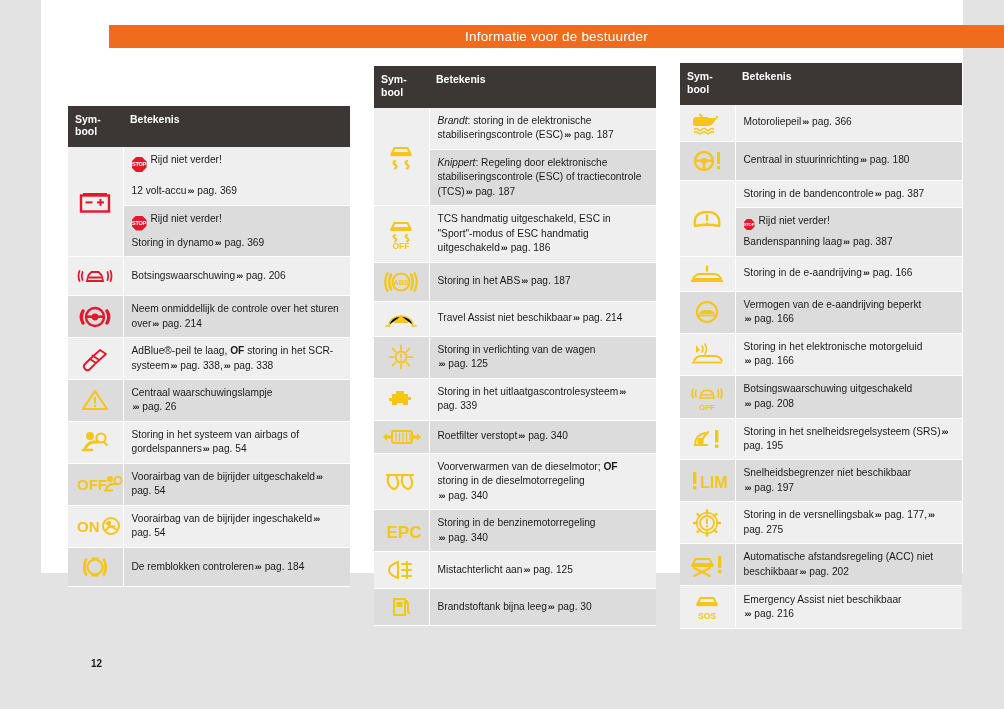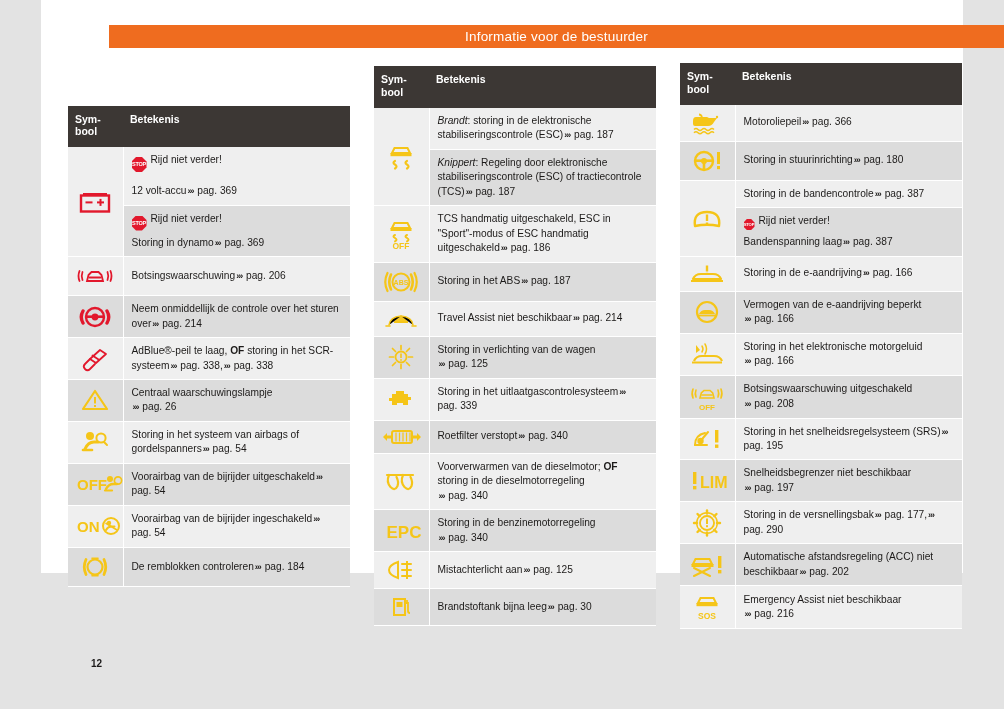--- a/index.html
+++ b/index.html
@@ -450,21 +450,21 @@
             <td class="symcell">
               <svg class="ico" width="36" height="26" viewBox="0 0 36 26">
                 <circle cx="15" cy="13" r="9" fill="none" stroke="#f5c518" stroke-width="2.4"></circle>
                 <circle cx="15" cy="13" r="3" fill="#f5c518"></circle>
                 <rect x="6.5" y="11.4" width="17" height="2.6" fill="#f5c518"></rect>
                 <rect x="13.7" y="15" width="2.6" height="6" fill="#f5c518"></rect>
                 <rect x="28" y="4" width="3" height="12" fill="#f5c518"></rect>
                 <rect x="28" y="18" width="3" height="3.2" fill="#f5c518"></rect>
               </svg>
             </td>
-            <td class="desc"><span>Storing in stuurinrichting</span><span class="arrows">›››</span> <span class="pg">pag. 180</span></td>
+            <td class="desc"><span>Centraal in stuurinrichting</span><span class="arrows">›››</span> <span class="pg">pag. 180</span></td>
           </tr>
 
           <tr>
             <td class="symcell subA" rowspan="2">
               <svg class="ico" width="36" height="30" viewBox="0 0 36 30">
                 <path d="M6 23 q-2 -14 12 -14 q14 0 12 14 q-12 -2.5 -24 0 z" fill="none" stroke="#f5c518" stroke-width="2.4" stroke-linejoin="round"></path>
                 <rect x="16.8" y="11.5" width="2.4" height="6.5" fill="#f5c518"></rect>
                 <rect x="16.8" y="19.5" width="2.4" height="2.4" fill="#f5c518"></rect>
               </svg>
             </td>
@@ -573,21 +573,21 @@
                     <path d="M15 23.5 v3"></path>
                   <path d="M2 14 h3"></path>
                     <path d="M25 14 h3"></path>
                   <path d="M5.5 5 l2.2 2.2"></path>
                     <path d="M22.3 20.8 l2.2 2.2"></path>
                   <path d="M24.5 5 l-2.2 2.2"></path>
                     <path d="M7.7 20.8 l-2.2 2.2"></path>
                 </g>
               </svg>
             </td>
-            <td class="desc"><span>Storing in de versnellingsbak</span><span class="arrows">›››</span> <span class="pg">pag. 177,</span><span class="arrows">›››</span> <span class="pg">pag. 290</span></td>
+            <td class="desc"><span>Storing in de versnellingsbak</span><span class="arrows">›››</span> <span class="pg">pag. 177,</span><span class="arrows">›››</span> <span class="pg">pag. 275</span></td>
           </tr>
 
           <tr class="shade">
             <td class="symcell">
               <svg class="ico" width="38" height="26" viewBox="0 0 38 26">
                 <path d="M5 12 l2.5 -5 h14 l2.5 5 z" fill="none" stroke="#f5c518" stroke-width="2"></path>
                 <rect x="3.5" y="12" width="22" height="3" fill="#f5c518"></rect>
                 <path d="M6 16 L22 24" stroke="#f5c518" stroke-width="2" stroke-linecap="round"></path>
                 <path d="M22 16 L6 24" stroke="#f5c518" stroke-width="2" stroke-linecap="round"></path>
                 <rect x="30" y="4" width="3.4" height="12" fill="#f5c518"></rect>

